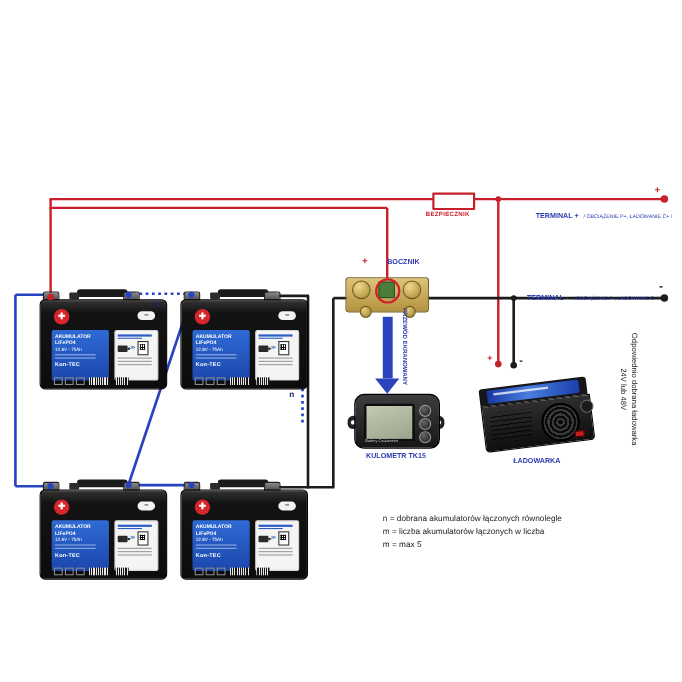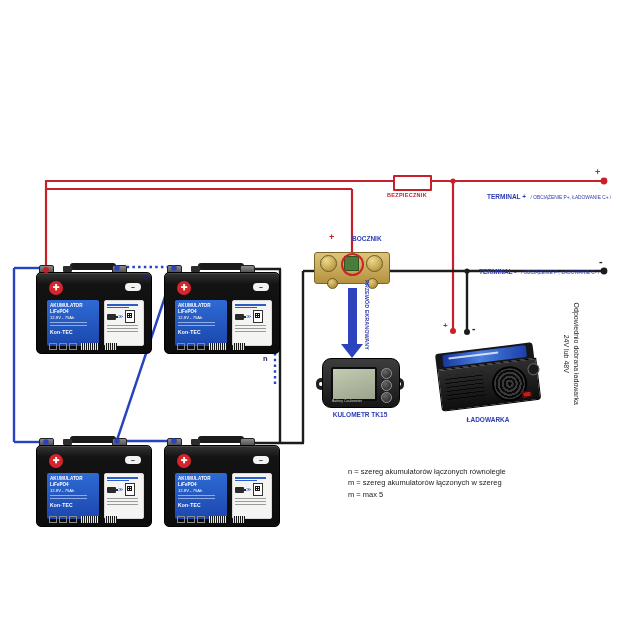--- a/index.html
+++ b/index.html
@@ -390,18 +390,18 @@
 
   <div class="abs lbl marker" style="left:141px;top:272px">m</div>
   <div class="abs lbl marker" style="left:263px;top:354px">n</div>
 
   <div class="abs lbl charger-note">
     <div>Odpowiednio dobrana ładowarka</div>
     <div>24V lub 48V</div>
   </div>
 
   <div class="abs lbl legend">
-    <div>n = szereg akumulatorów łączonych równolegle</div>
-    <div>m = szereg akumulatorów łączonych w szereg</div>
+    <div>n = dobrana akumulatorów łączonych równolegle</div>
+    <div>m = liczba akumulatorów łączonych w liczba</div>
     <div>m = max 5</div>
   </div>
 
 </div>
 
 </body></html>

